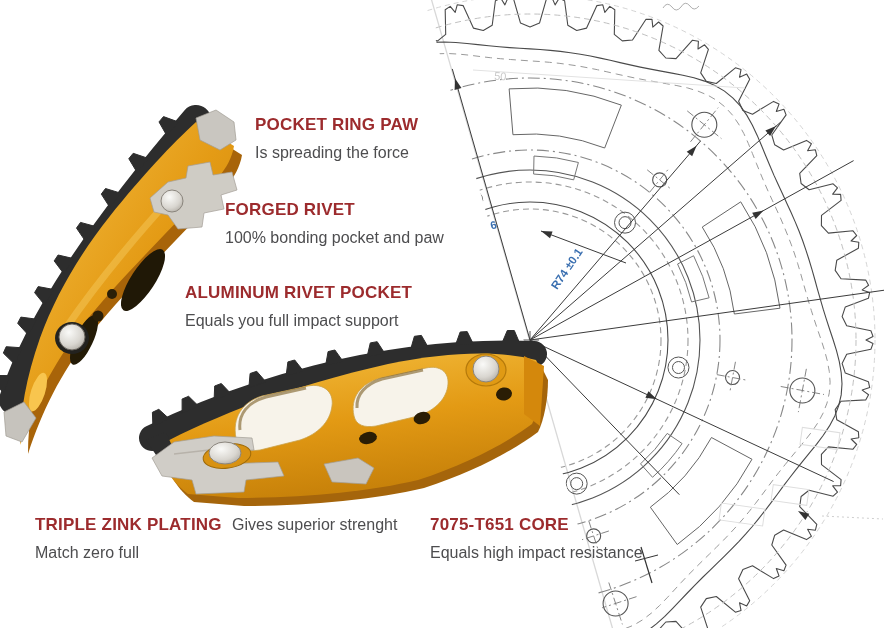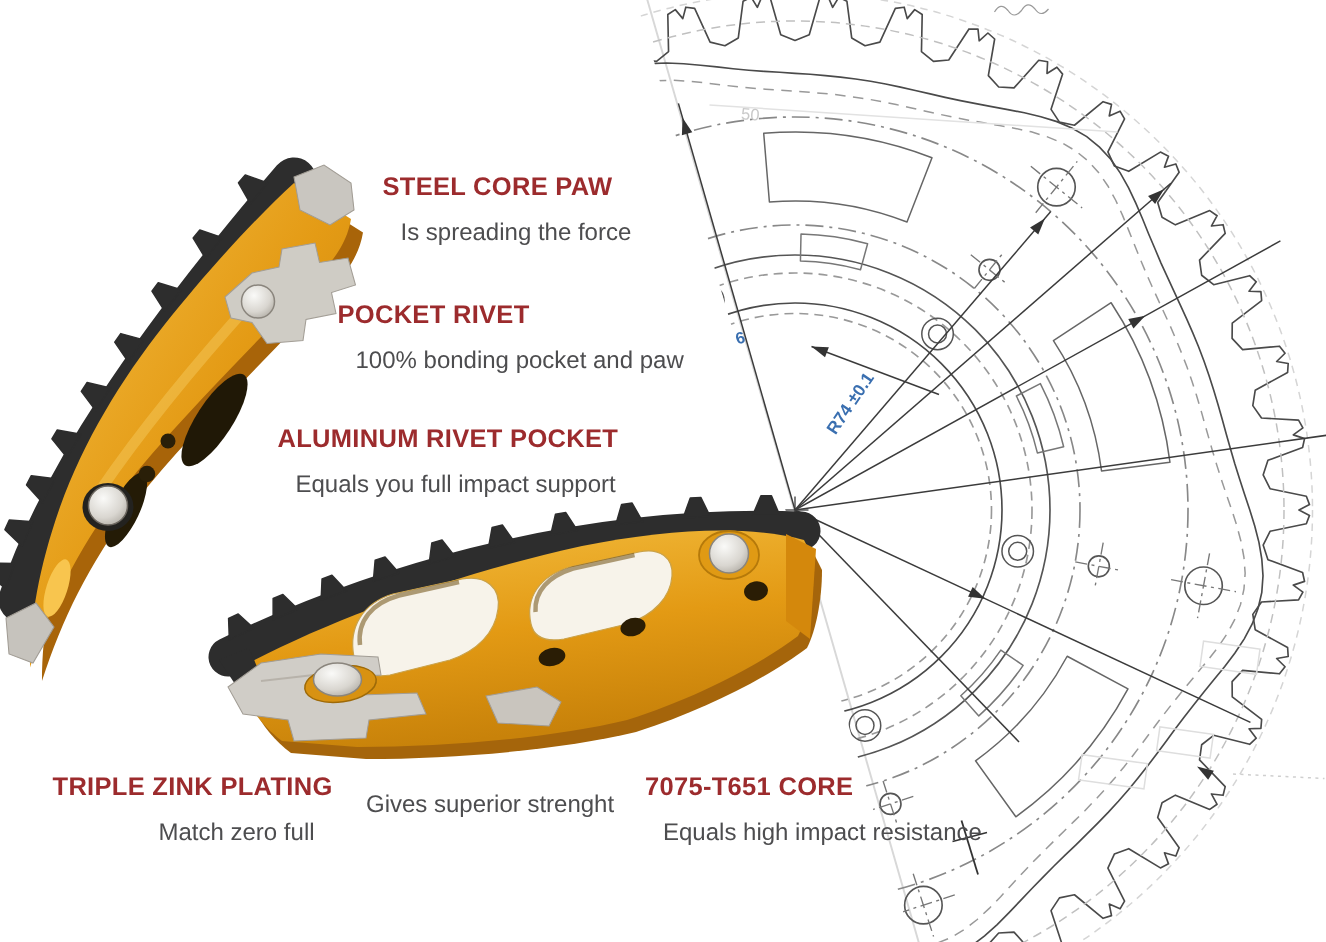--- a/index.html
+++ b/index.html
@@ -4,21 +4,21 @@
 <style>
   html,body{margin:0;padding:0;background:#fff;}
   body{width:884px;height:628px;font-family:"Liberation Sans",sans-serif;}
   #canvas{position:relative;width:884px;height:628px;overflow:hidden;background:#fff;}
   svg.layer{position:absolute;display:block;}
   #cad-svg{left:0;top:0;z-index:1;}
   #photo1{left:0;top:82px;z-index:2;}
   #photo2{left:128px;top:326px;z-index:2;}
   .callout{position:absolute;z-index:3;}
   .callout .title{font-weight:bold;font-size:17px;line-height:1.1;color:var(--heading-red,#9C2B2D);letter-spacing:.2px;margin:0 0 9px 0;}
-  .callout .desc{font-size:16px;line-height:1.15;color:var(--body-gray,#4D4D4F);margin:12px;text-align:right;}
+  .callout .desc{font-size:16px;line-height:1.15;color:var(--body-gray,#4D4D4F);margin:0;}
 </style>
 </head>
 <body>
 
 <div id="canvas">
 
   <svg id="cad-svg" class="layer" width="884" height="628" viewBox="0 0 884 628">
     <defs>
       <clipPath id="paperClip">
           <polygon points="424,0 884,0 884,628 608,628"></polygon>
@@ -201,25 +201,25 @@
     <polygon points="18,114 38,106 44,120 30,132" fill="#2d2d2d"></polygon>
     <path d="M24,132 L46,116 L86,110 L124,112 L126,124 L96,126 L94,138 L150,136 L156,150 L118,154
              L116,166 L68,168 L64,154 L34,150 Z" fill="#d0cdc7" stroke="#a29d95" stroke-width="0.7"></path>
     <line x1="46" y1="128" x2="90" y2="123" stroke="#b7b2aa" stroke-width="1.5"></line>
     <ellipse cx="99" cy="130" rx="24" ry="12" transform="rotate(-8 99 130)" fill="#d89212" stroke="#9e6a08" stroke-width="1"></ellipse>
     <ellipse cx="97" cy="127" rx="16" ry="11" fill="url(#rivetG)" stroke="#8a857d" stroke-width="1"></ellipse>
     <polygon points="196,138 230,132 246,142 238,158 204,156" fill="#c9c5be" stroke="#a29d95" stroke-width="0.7"></polygon>
   </svg>
 
   <div class="callout" style="left:255px;top:116px">
-    <p class="title">STEEL CORE PAW</p>
+    <p class="title">POCKET RING PAW</p>
     <p class="desc">Is spreading the force</p>
   </div>
   <div class="callout" style="left:225px;top:201px">
-    <p class="title">POCKET RIVET</p>
+    <p class="title">FORGED RIVET</p>
     <p class="desc">100% bonding pocket and paw</p>
   </div>
   <div class="callout" style="left:185px;top:284px">
     <p class="title">ALUMINUM RIVET POCKET</p>
     <p class="desc">Equals you full impact support</p>
   </div>
   <div class="callout" style="left:35px;top:516px">
     <p class="title">TRIPLE ZINK PLATING</p>
     <p class="desc">Match zero full</p>
   </div>

